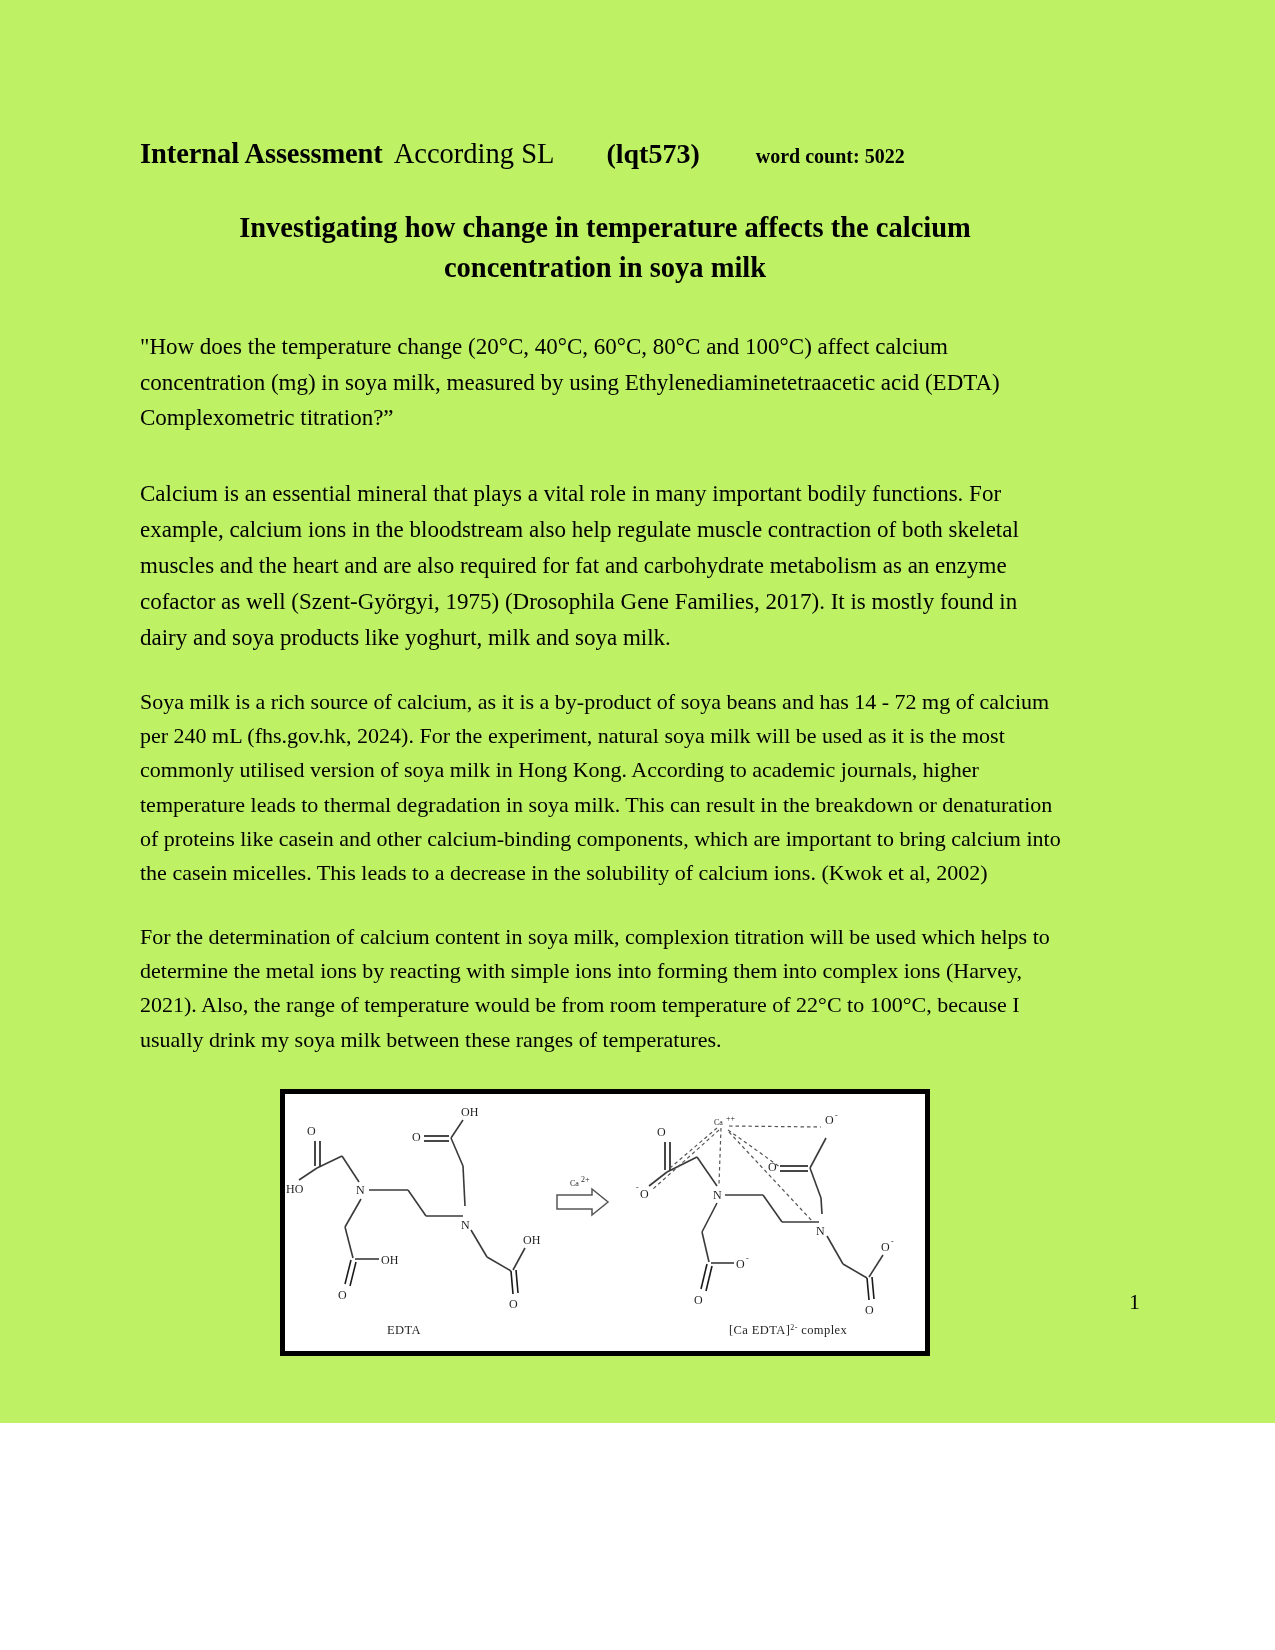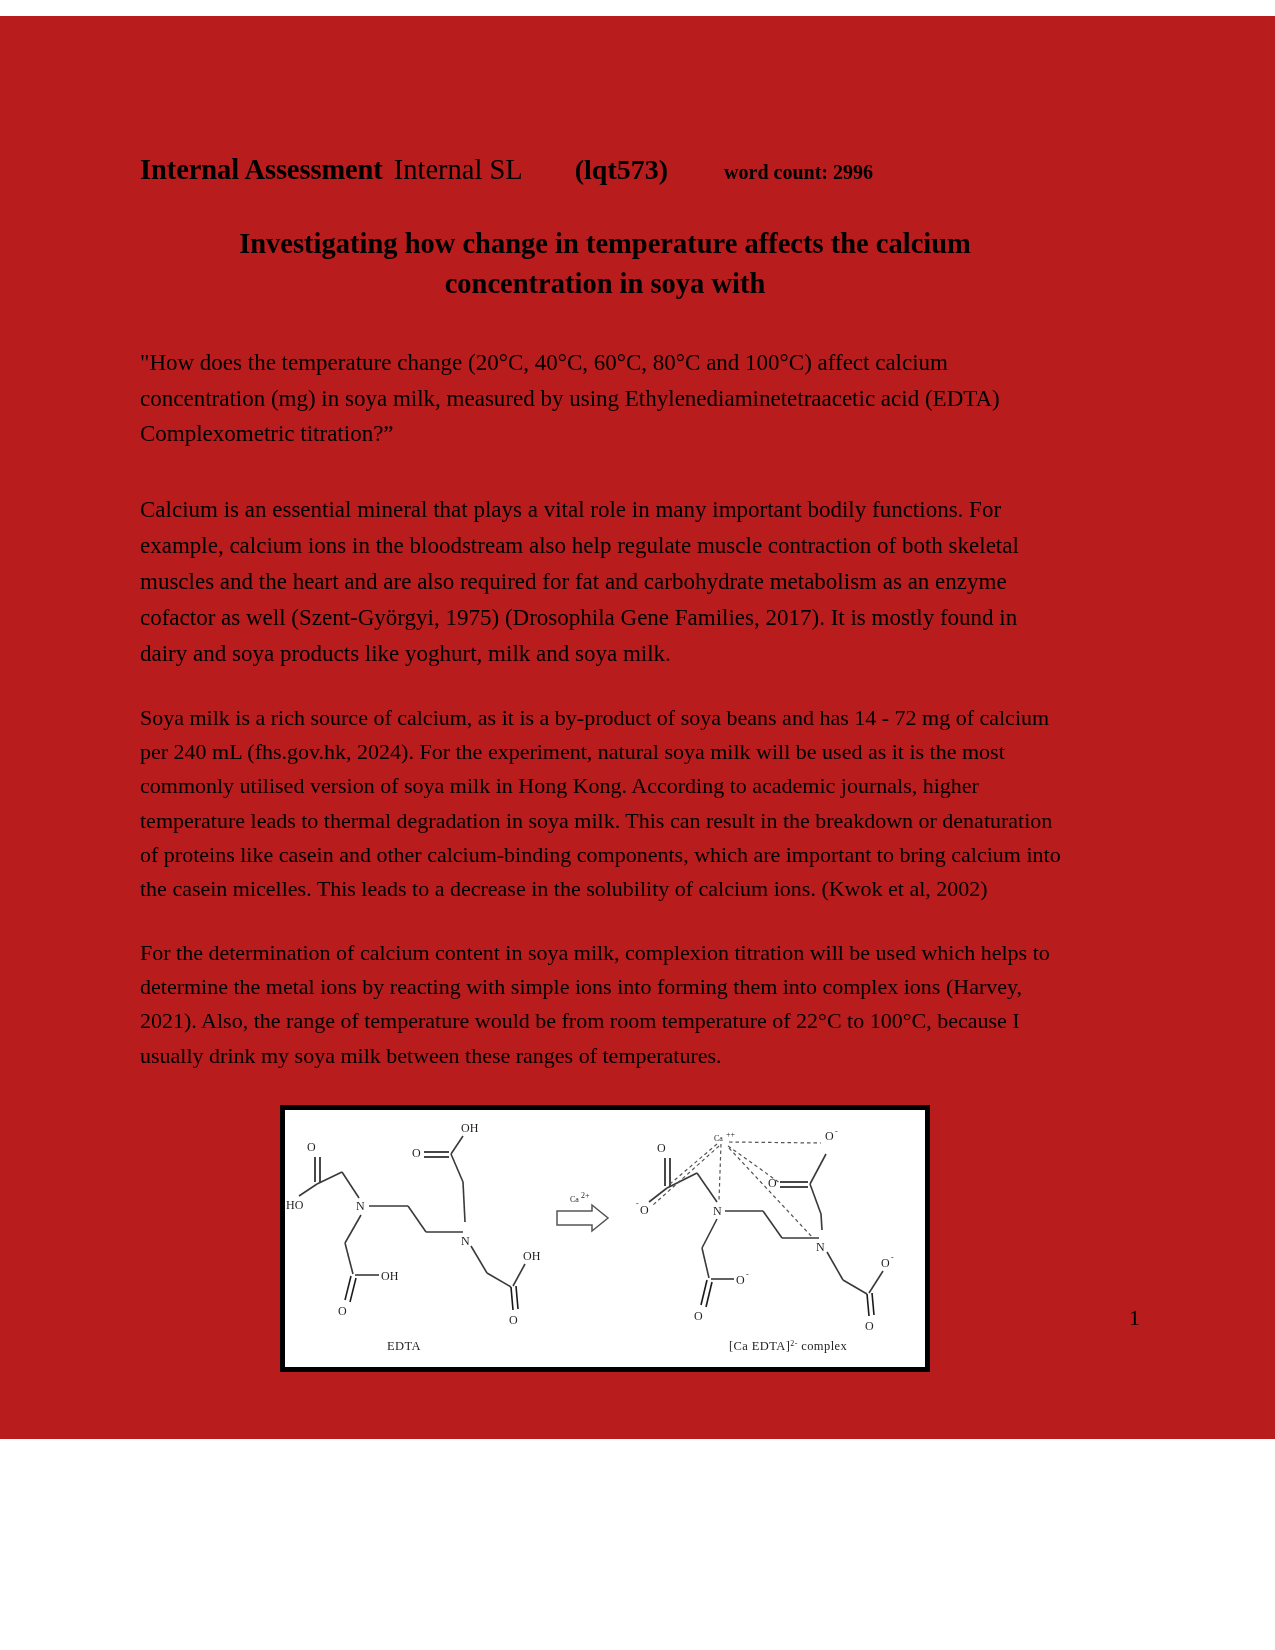--- a/index.html
+++ b/index.html
@@ -8,22 +8,22 @@
     background: #ffffff;
   }
   body {
     font-family: "Liberation Serif", serif;
     color: #000000;
   }
   .page {
     position: relative;
     width: 1275px;
     height: 1423px;
-    margin: 16px auto;
-    background: #b91c1c;
+    margin: 0 auto;
+    background: #bef264;
     overflow: hidden;
     box-sizing: border-box;
   }
   .content {
     position: absolute;
     left: 140px;
     top: 0;
     width: 930px;
   }
 
@@ -120,26 +120,26 @@
   }
 </style>
 </head>
 <body>
 
 <div class="page">
   <div class="content">
 
     <div class="doc-header">
       <span class="ia-title">Internal Assessment</span>
-      <span class="subject">Internal SL</span>
+      <span class="subject">According SL</span>
       <span class="candidate">(lqt573)</span>
-      <span class="wordcount">word count: 2996</span>
-    </div>
-
-    <div class="doc-title">Investigating how change in temperature affects the calcium concentration in soya with</div>
+      <span class="wordcount">word count: 5022</span>
+    </div>
+
+    <div class="doc-title">Investigating how change in temperature affects the calcium concentration in soya milk</div>
 
     <div class="section">
       <div class="body-text">"How does the temperature change (20°C, 40°C, 60°C, 80°C and 100°C) affect calcium concentration (mg) in soya milk, measured by using Ethylenediaminetetraacetic acid (EDTA) Complexometric titration?”</div>
     </div>
 
     <div class="section">
       <div class="body-text">Calcium is an essential mineral that plays a vital role in many important bodily functions. For example, calcium ions in the bloodstream also help regulate muscle contraction of both skeletal muscles and the heart and are also required for fat and carbohydrate metabolism as an enzyme cofactor as well (Szent-Györgyi, 1975) (Drosophila Gene Families, 2017). It is mostly found in dairy and soya products like yoghurt, milk and soya milk.</div>
       <div class="para">Soya milk is a rich source of calcium,  as it is a by-product of soya beans and has 14 - 72 mg of calcium per 240 mL (fhs.gov.hk, 2024). For the experiment, natural soya milk will be used as it is the most commonly utilised version of soya milk in Hong Kong. According to academic journals,  higher temperature leads to thermal degradation in soya milk. This can result in the breakdown or denaturation of proteins like casein and other calcium-binding components, which are important to bring calcium into the casein micelles. This leads to a decrease in the solubility of calcium ions. (Kwok et al, 2002)</div>
       <div class="para">For the determination of calcium content in soya milk, complexion titration will be used which helps to determine the metal ions by reacting with simple ions into forming them into complex ions (Harvey, 2021). Also, the range of temperature would be from room temperature of 22°C to 100°C, because I usually drink my soya milk between these ranges of temperatures.</div>
     </div>

